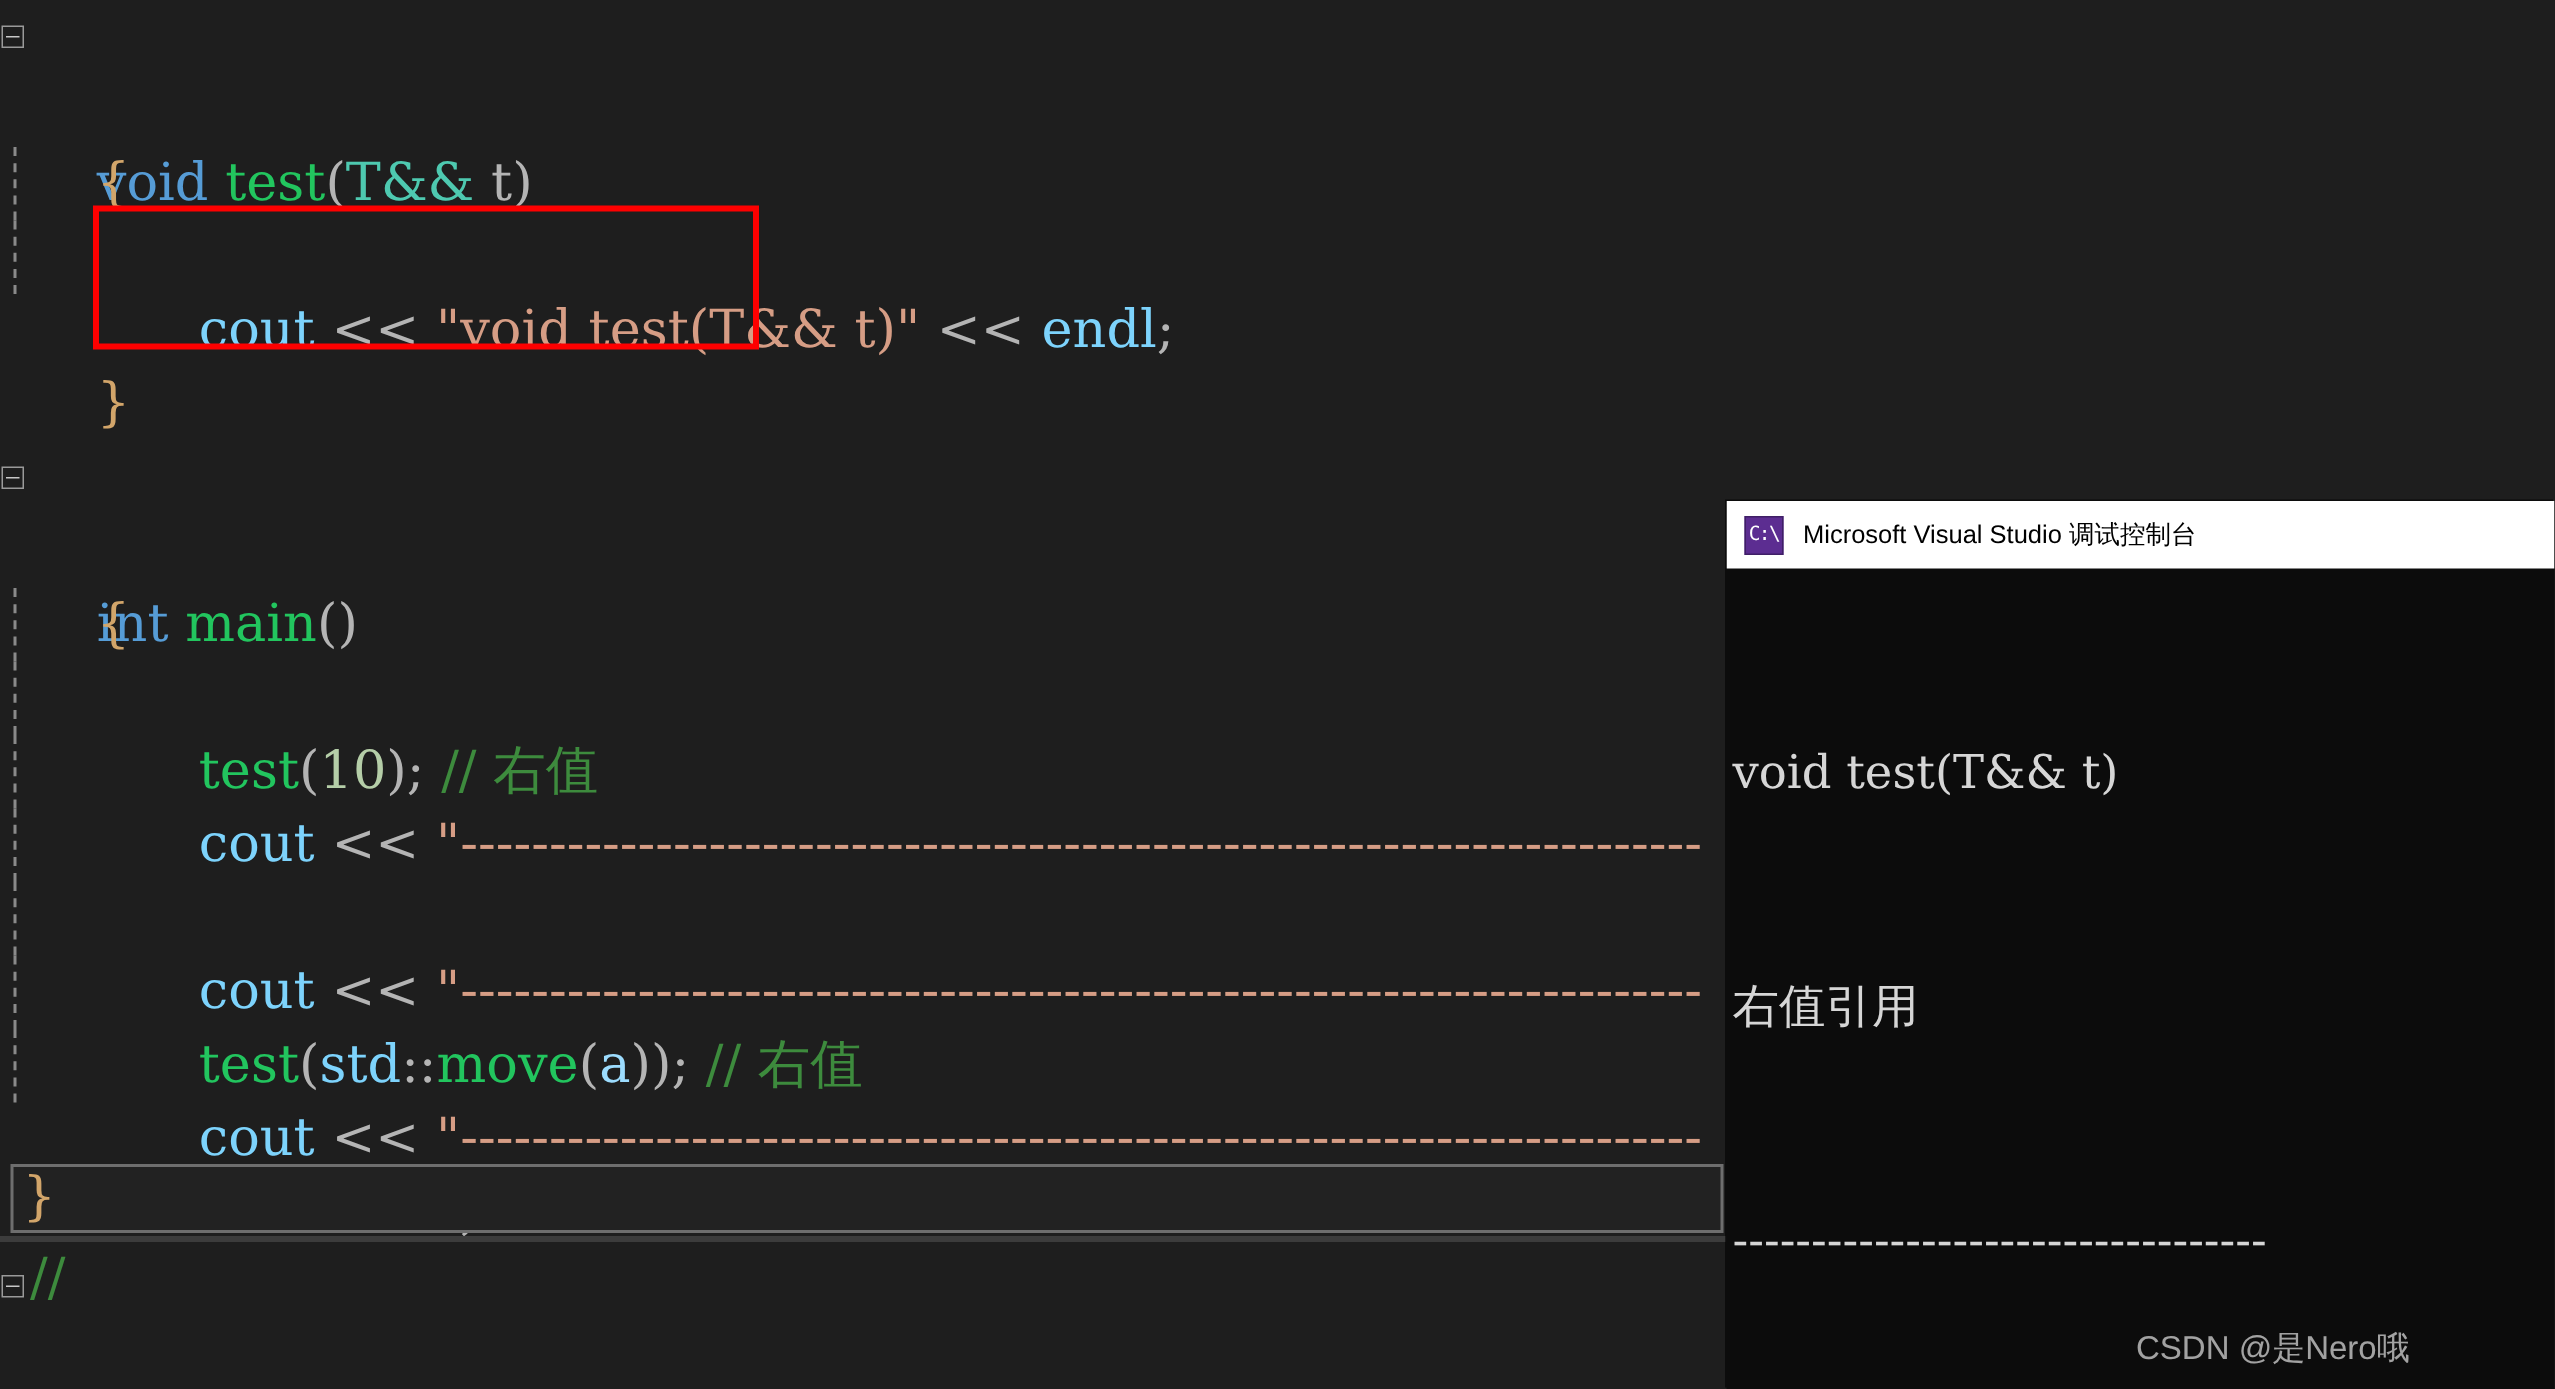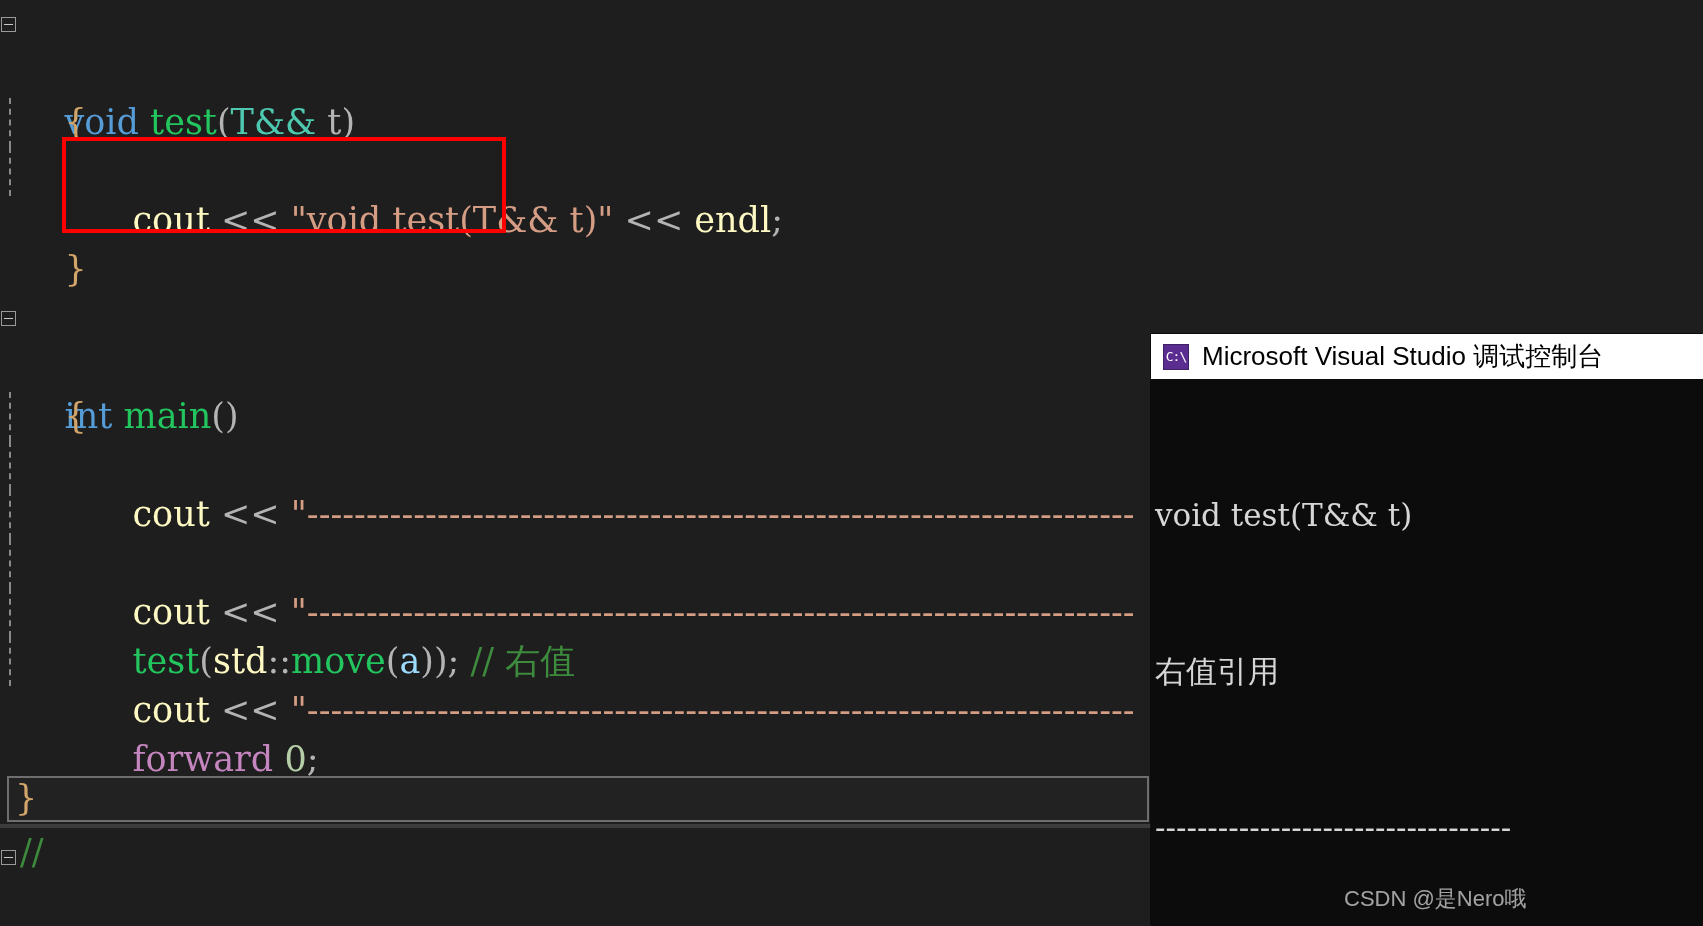--- a/index.html
+++ b/index.html
@@ -67,21 +67,21 @@
     border-left: 2px dashed #8a8a8a;
   }
 
   .code-text { position: relative; margin-left: 0; }
 
   
   .kw      { color: #569cd6; text-align: center; }   
   .kw2     { color: #c586c0; }   
   .fn      { color: #22c55e; }   
   .type    { color: #4ec9b0; }   
-  .plain   { color: #fef9c3; }
+  .plain   { color: #7dd3fc; }
   .punct   { color: #b4b4b4; }
   .str     { color: #d69d85; }
   .cmt     { color: #3d8b3d; }
   .num     { color: #b5cea8; }
   .var     { color: #9cdcfe; }
   .brace   { color: #d2a56a; }
 
   
   #red-box {
     position: absolute;
@@ -144,40 +144,40 @@
     font-family: "DejaVu Sans Mono", monospace;
     font-size: 13px;
     line-height: 24px;
     text-align: center;
     letter-spacing: -1px;
     flex: 0 0 auto;
   }
   #console-title {
     margin-left: 13px;
     font-family: "Liberation Sans", sans-serif;
-    font-size: 26px;
+    font-size: 17px;
     color: #000000;
     white-space: nowrap;
   }
   #console-body {
     padding: 6px 0 0 4px;
     font-family: "DejaVu Serif", serif;
     font-size: 31px;
     line-height: 52px;
     color: #d6d6d6;
     white-space: pre;
     overflow: hidden;
   }
   .con-line { white-space: pre; }
   .con-sep  { color: #d6d6d6; letter-spacing: 0px; }
 
   
   #watermark {
     position: absolute;
-    left: 1344px;
+    left: 1424px;
     top: 884px;
     font-family: "Liberation Sans", sans-serif;
     font-size: 22px;
     color: rgba(255,255,255,0.62);
     white-space: nowrap;
     pointer-events: none;
   }
 
   
   #editor-bottom-strip {
@@ -220,20 +220,24 @@
 
   <div class="code-line">
     <span class="gutter-box"></span>
     <span class="code-text"><span style="display:inline-block;width:20px"></span><span class="kw">int</span><span class="plain"> </span><span class="fn">main</span><span class="punct">()</span></span>
   </div>
 
   <div class="code-line">
     <span class="code-text"><span style="display:inline-block;width:20px"></span><span class="brace">{</span></span>
   </div>
 
+  <div class="code-line">
+    <span class="guide"></span>
+    <span class="code-text"><span style="display:inline-block;width:88px"></span><span class="fn">test</span><span class="punct">(</span><span class="num">10</span><span class="punct">); </span><span class="cmt">// 右值</span></span>
+  </div>
 
   <div class="code-line">
     <span class="guide"></span>
     <span class="code-text"><span style="display:inline-block;width:88px"></span><span class="plain">cout</span><span class="punct"> &lt;&lt; </span><span class="str">"----------------------------------------------------------------------</span></span>
   </div>
 
 
   <div class="code-line">
     <span class="guide"></span>
   </div>

